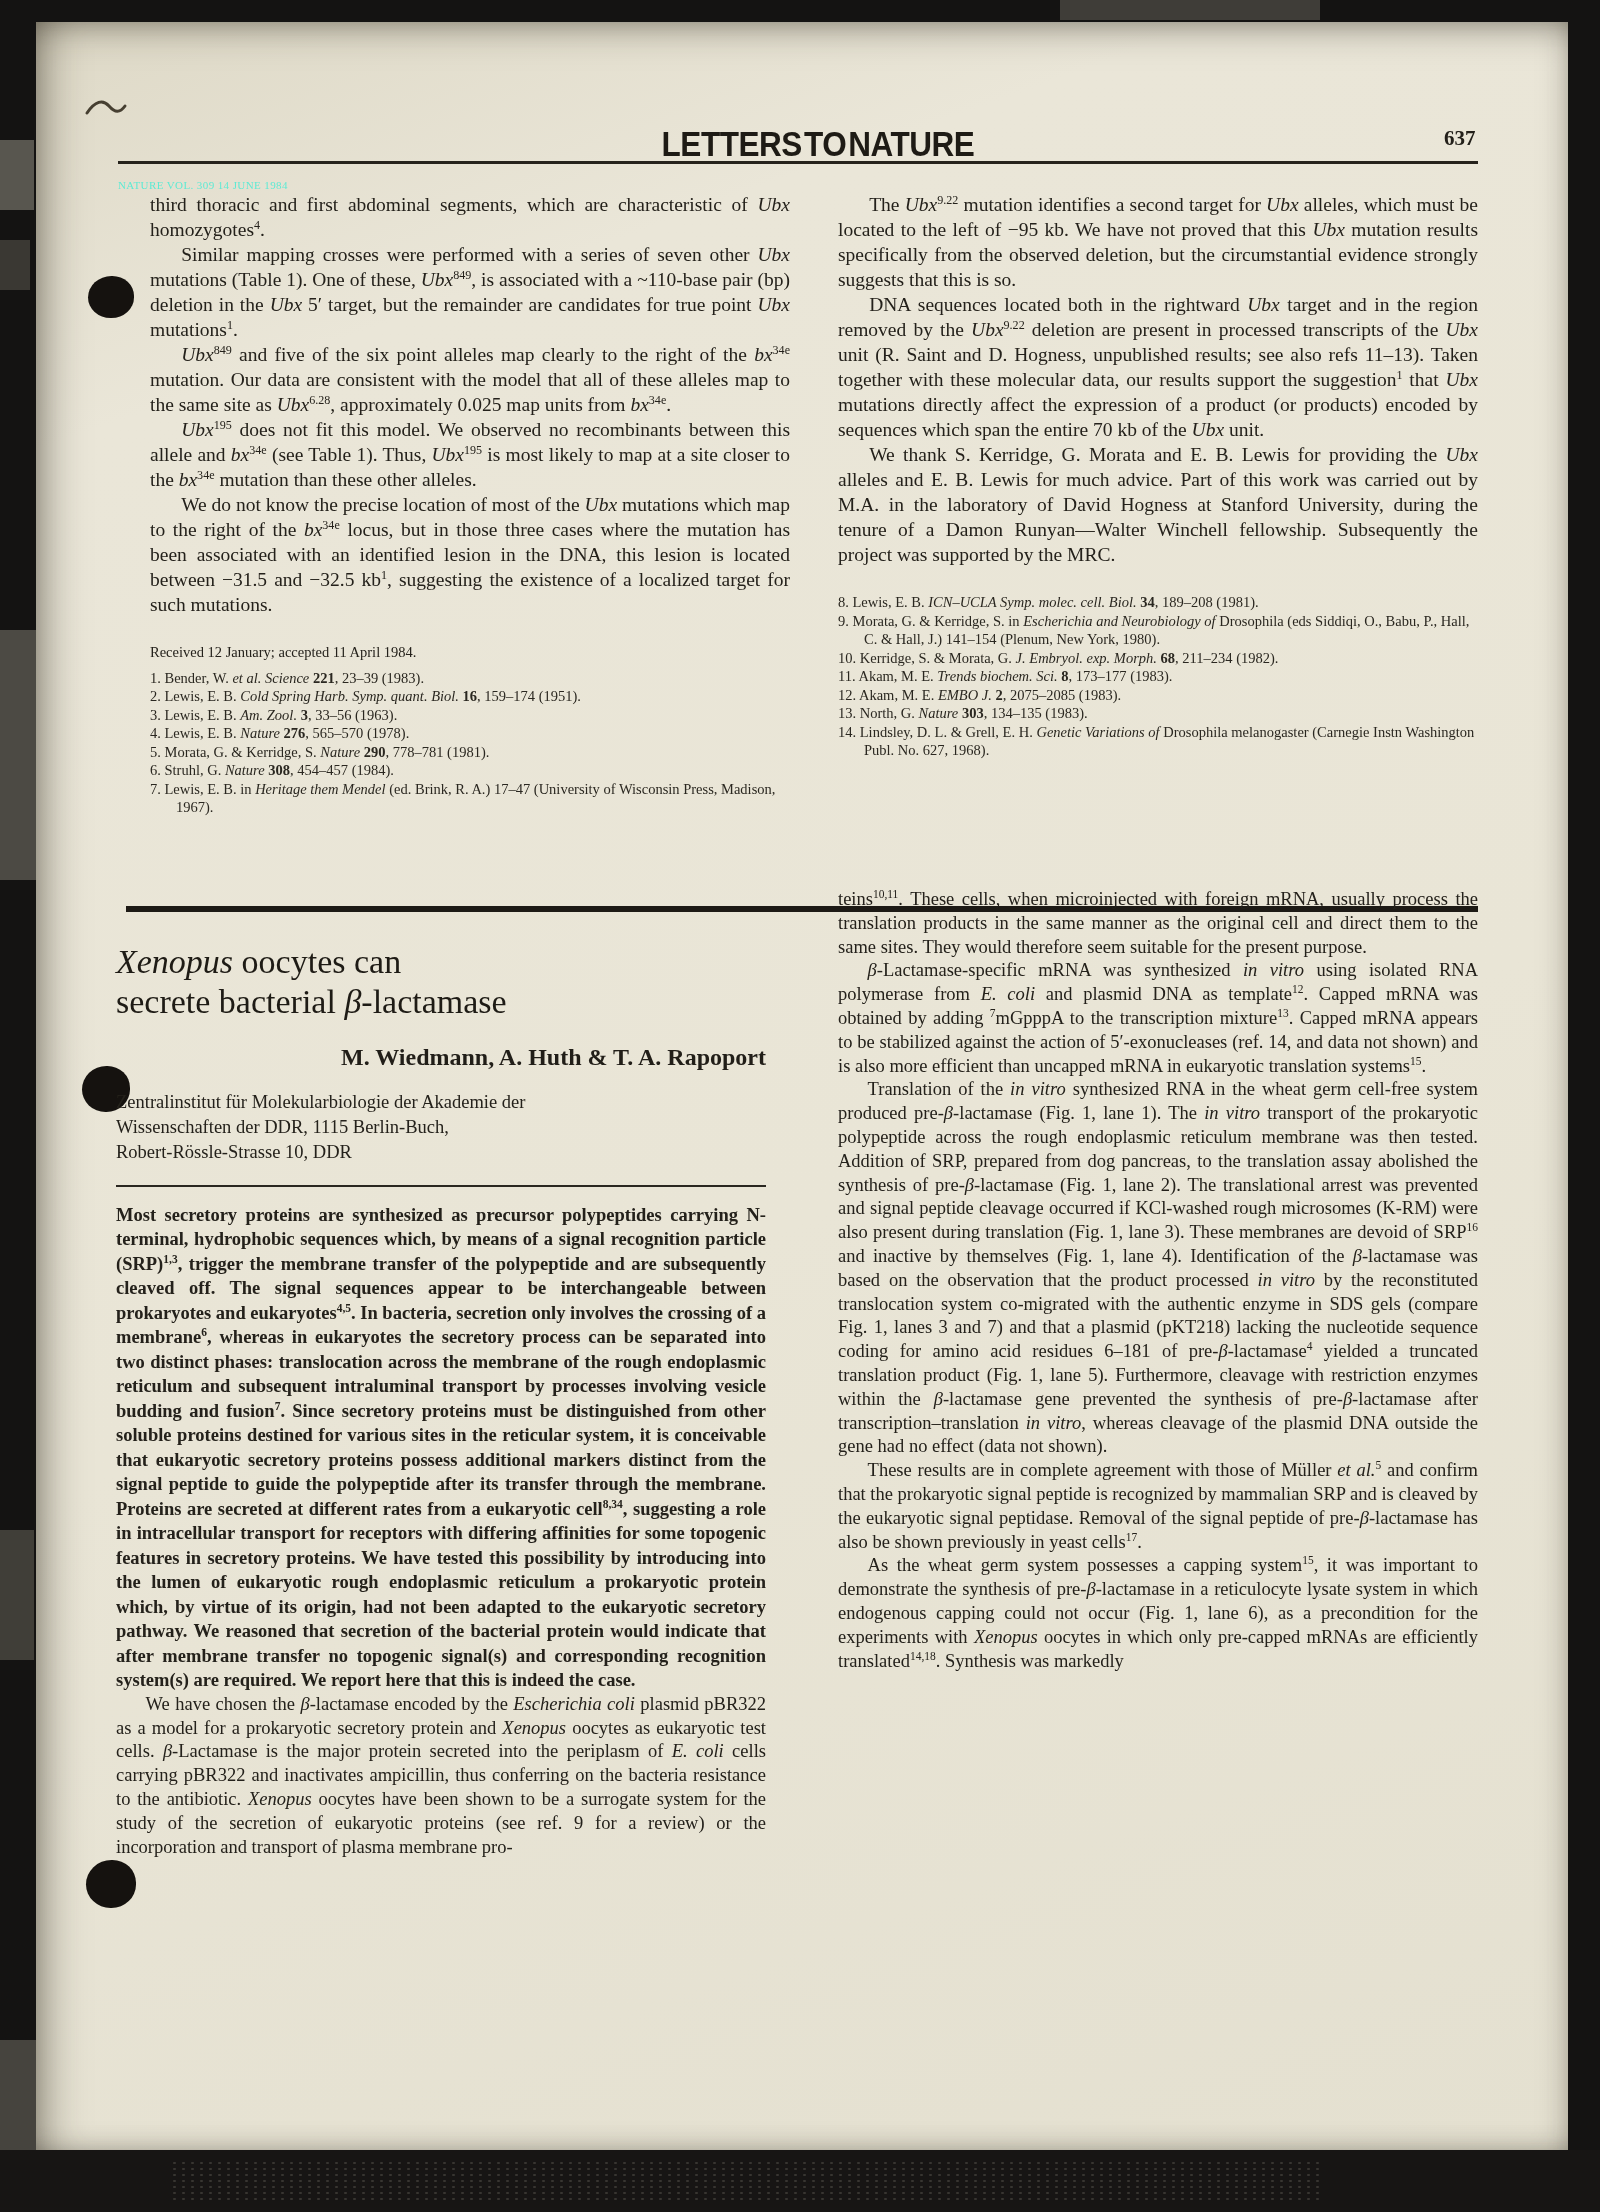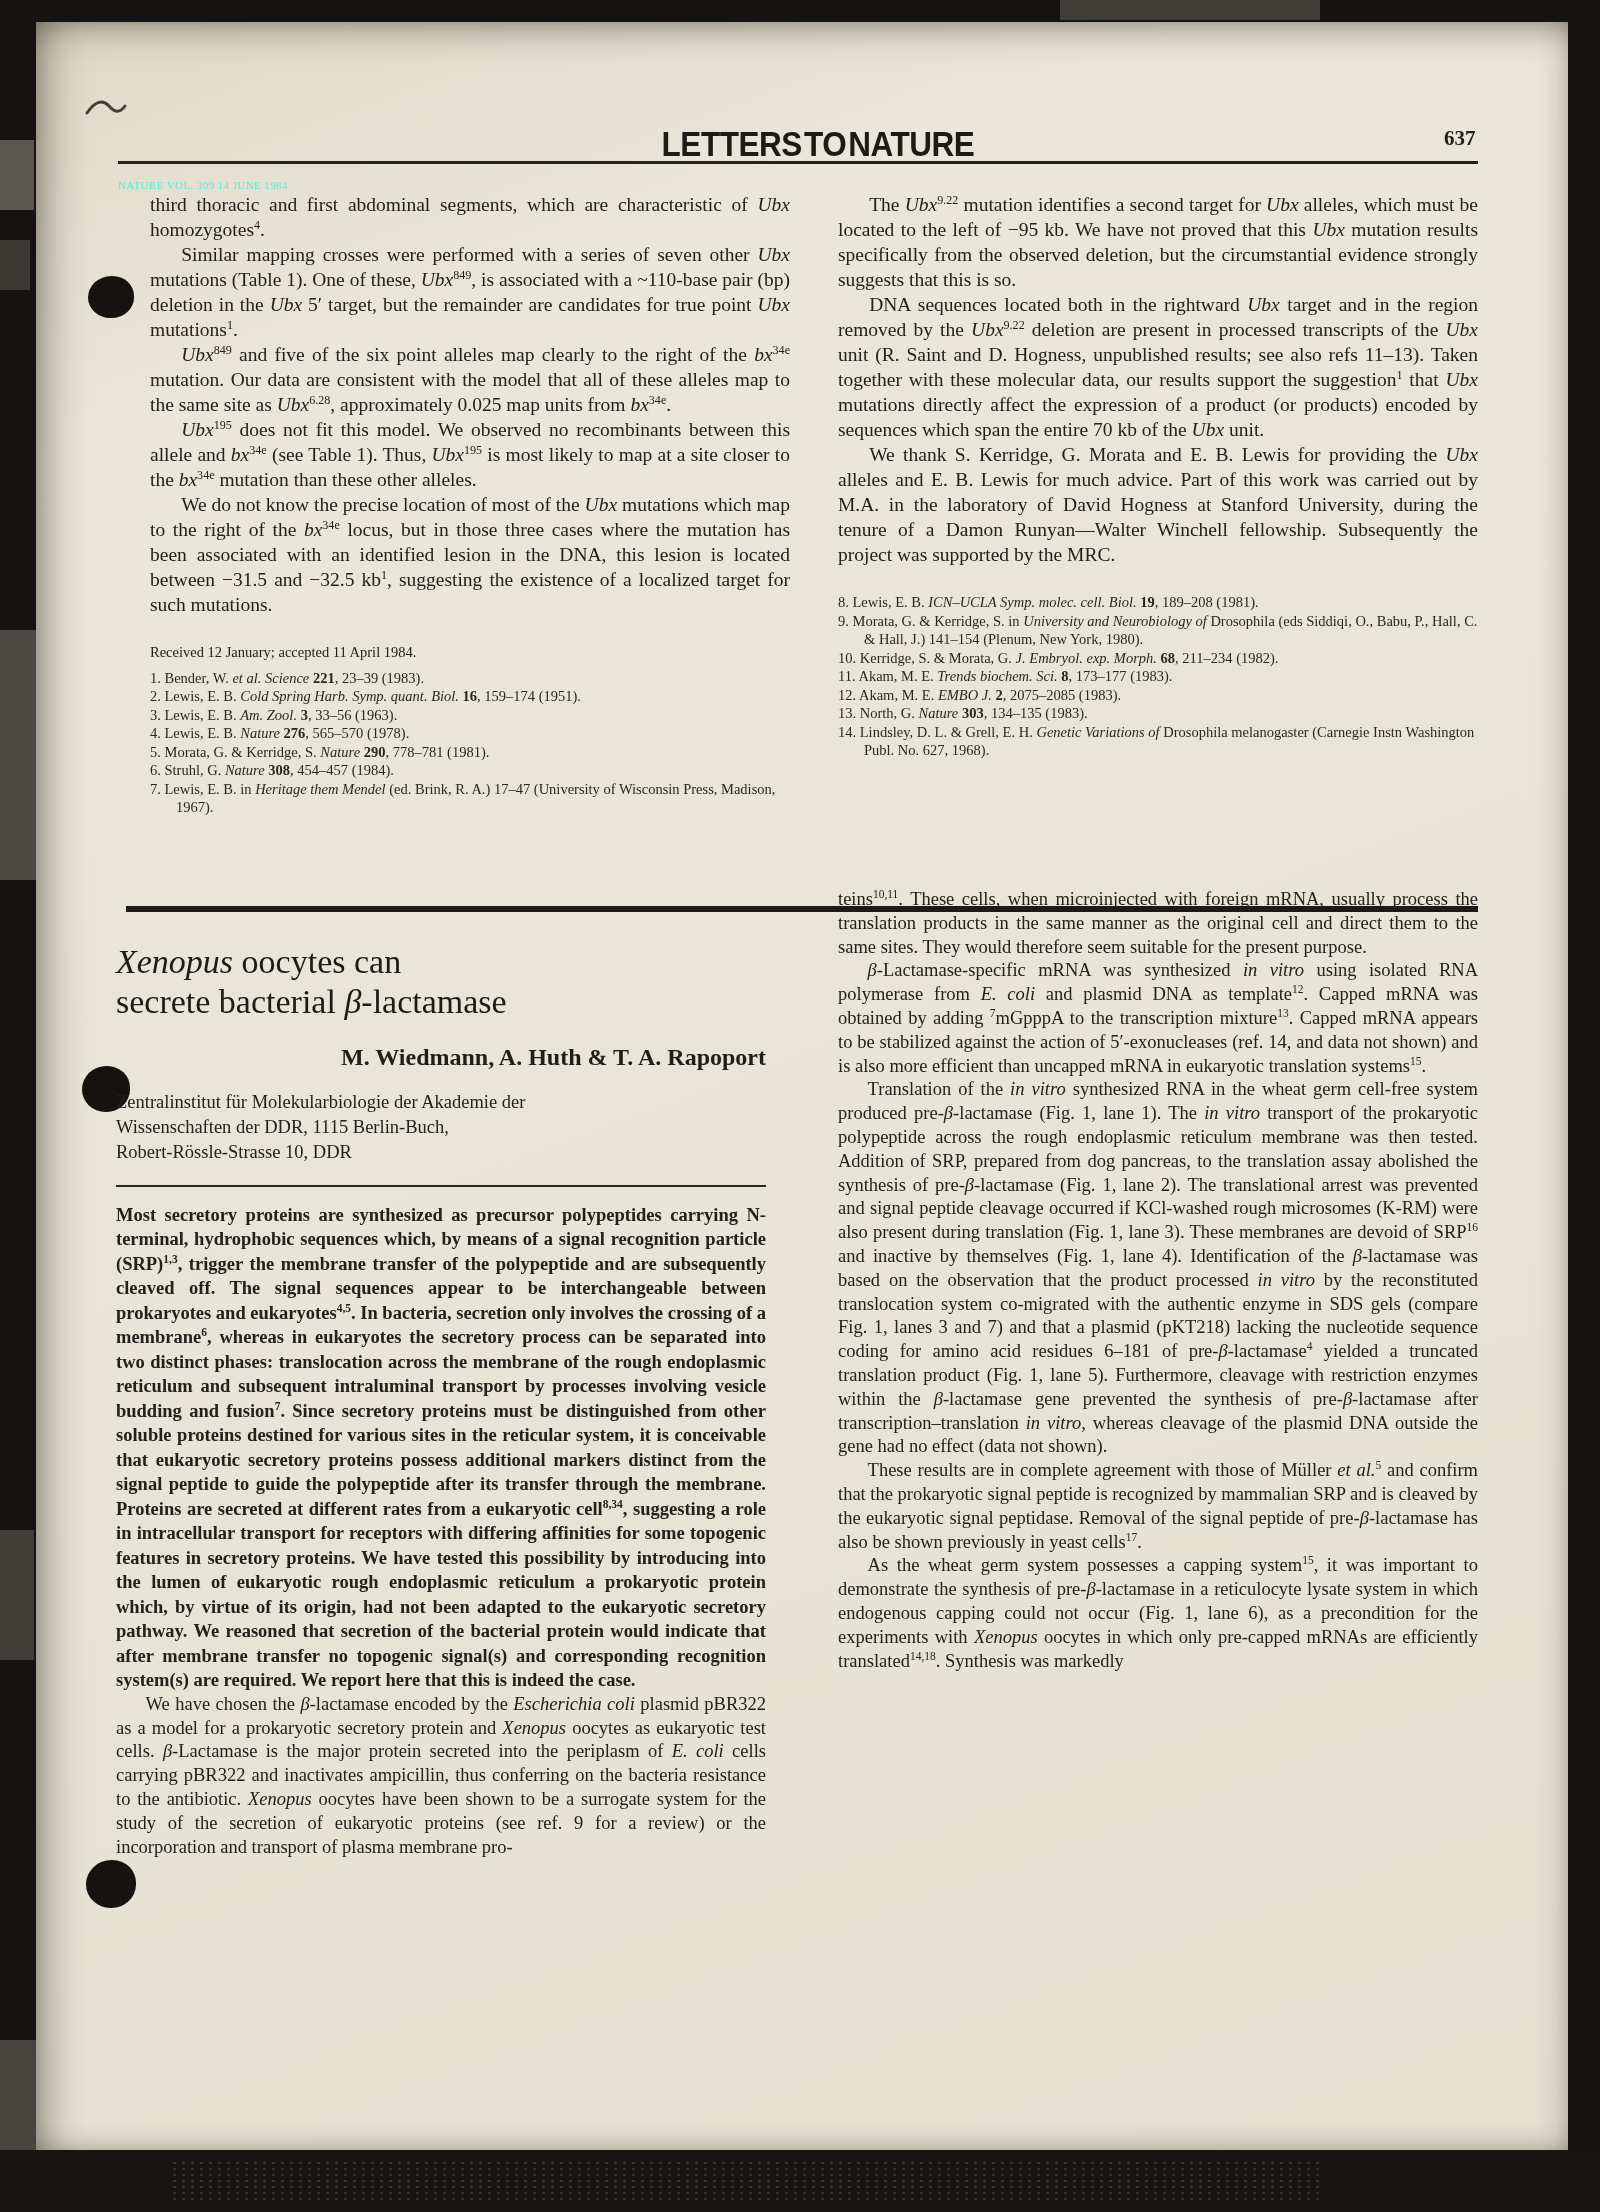--- a/index.html
+++ b/index.html
@@ -108,22 +108,22 @@
     <div class="ref">6. Struhl, G. <i>Nature</i> <b>308</b>, 454–457 (1984).</div>
     <div class="ref">7. Lewis, E. B. in <i>Heritage them Mendel</i> (ed. Brink, R. A.) 17–47 (University of Wisconsin Press, Madison, 1967).</div>
   </div>
 </div>
 
 <div class="col a1" style="left:838px;top:192px;width:640px;">
   <p class="ind">The <i>Ubx</i><sup>9.22</sup> mutation identifies a second target for <i>Ubx</i> alleles, which must be located to the left of −95 kb. We have not proved that this <i>Ubx</i> mutation results specifically from the observed deletion, but the circumstantial evidence strongly suggests that this is so.</p>
   <p class="ind">DNA sequences located both in the rightward <i>Ubx</i> target and in the region removed by the <i>Ubx</i><sup>9.22</sup> deletion are present in processed transcripts of the <i>Ubx</i> unit (R. Saint and D. Hogness, unpublished results; see also refs 11–13). Taken together with these molecular data, our results support the suggestion<sup>1</sup> that <i>Ubx</i> mutations directly affect the expression of a product (or products) encoded by sequences which span the entire 70 kb of the <i>Ubx</i> unit.</p>
   <p class="ind">We thank S. Kerridge, G. Morata and E. B. Lewis for providing the <i>Ubx</i> alleles and E. B. Lewis for much advice. Part of this work was carried out by M.A. in the laboratory of David Hogness at Stanford University, during the tenure of a Damon Runyan—Walter Winchell fellowship. Subsequently the project was supported by the MRC.</p>
   <div class="refs">
-    <div class="ref">8. Lewis, E. B. <i>ICN–UCLA Symp. molec. cell. Biol.</i> <b>19</b>, 189–208 (1981).</div>
-    <div class="ref">9. Morata, G. &amp; Kerridge, S. in <i>University and Neurobiology of</i> Drosophila (eds Siddiqi, O., Babu, P., Hall, C. &amp; Hall, J.) 141–154 (Plenum, New York, 1980).</div>
+    <div class="ref">8. Lewis, E. B. <i>ICN–UCLA Symp. molec. cell. Biol.</i> <b>34</b>, 189–208 (1981).</div>
+    <div class="ref">9. Morata, G. &amp; Kerridge, S. in <i>Escherichia and Neurobiology of</i> Drosophila (eds Siddiqi, O., Babu, P., Hall, C. &amp; Hall, J.) 141–154 (Plenum, New York, 1980).</div>
     <div class="ref">10. Kerridge, S. &amp; Morata, G. <i>J. Embryol. exp. Morph.</i> <b>68</b>, 211–234 (1982).</div>
     <div class="ref">11. Akam, M. E. <i>Trends biochem. Sci.</i> <b>8</b>, 173–177 (1983).</div>
     <div class="ref">12. Akam, M. E. <i>EMBO J.</i> <b>2</b>, 2075–2085 (1983).</div>
     <div class="ref">13. North, G. <i>Nature</i> <b>303</b>, 134–135 (1983).</div>
     <div class="ref">14. Lindsley, D. L. &amp; Grell, E. H. <i>Genetic Variations of</i> Drosophila melanogaster (Carnegie Instn Washington Publ. No. 627, 1968).</div>
   </div>
 </div>
 
 <div class="separator"></div>
 

